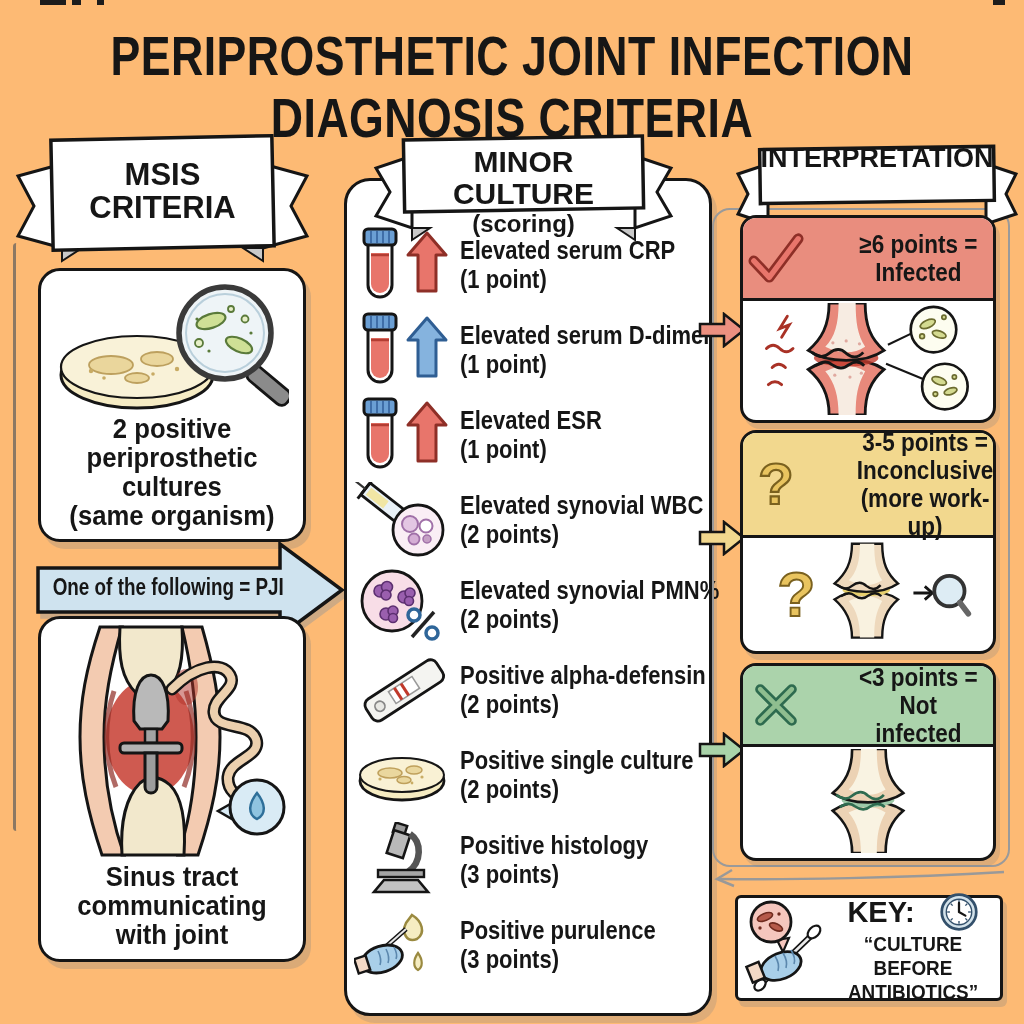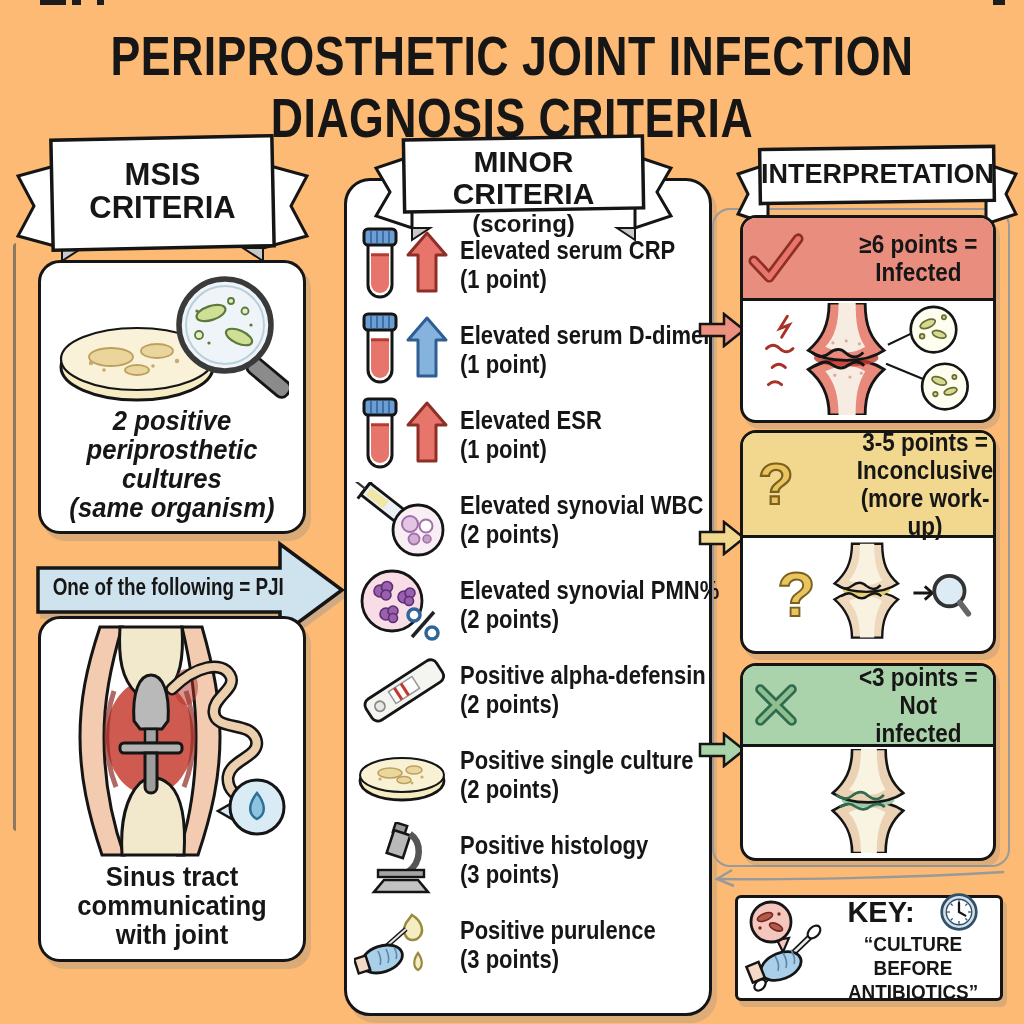--- a/index.html
+++ b/index.html
@@ -83,21 +83,21 @@
       <polygon points="253,32 297,44 281,74 297,104 253,116" fill="#fff" stroke="#151515" stroke-width="3"></polygon>
       <polygon points="52,116 52,129 72,116" fill="#c9c9c9" stroke="#151515" stroke-width="2"></polygon>
       <polygon points="253,116 253,129 233,116" fill="#c9c9c9" stroke="#151515" stroke-width="2"></polygon>
       <rect x="42" y="6" width="221" height="110" fill="#fff" stroke="#151515" stroke-width="3.5" transform="rotate(-1.2 152 61)"></rect>
     </svg>
     <div class="banner-text" style="left:42px;top:18px;width:221px;margin-top:8px;">
       <div style="font-size:31px;">MSIS CRITERIA</div>
     </div>
   </div>
 
-  <div class="sketch-box" style="left:38px;top:260px;width:262px;height:268px;font-style:italic;">
+  <div class="sketch-box" style="left:38px;top:268px;width:262px;height:268px;">
     <svg class="abs" style="left:8px;top:8px;" width="240" height="135" viewBox="0 0 240 135">
       <ellipse cx="88" cy="96" rx="76" ry="33" fill="#f6ecc4" stroke="#151515" stroke-width="3"></ellipse>
       <ellipse cx="88" cy="88" rx="76" ry="31" fill="#f9f2d8" stroke="#151515" stroke-width="2.2"></ellipse>
       <g fill="#ead69c" stroke="#bda05e" stroke-width="1.8">
         <ellipse cx="62" cy="86" rx="22" ry="9"></ellipse>
           <ellipse cx="108" cy="80" rx="16" ry="7"></ellipse>
           <ellipse cx="88" cy="99" rx="12" ry="5"></ellipse>
       </g>
       <g fill="#c8ab64">
           <circle cx="42" cy="92" r="2.2"></circle>
@@ -165,21 +165,21 @@
 
   <div class="banner abs" style="left:366px;top:130px;width:315px;height:125px;">
     <svg width="315" height="125" viewBox="0 0 315 125">
       <polygon points="46,26 10,38 24,62 10,86 46,98" fill="#fff" stroke="#151515" stroke-width="3"></polygon>
       <polygon points="269,26 305,38 291,62 305,86 269,98" fill="#fff" stroke="#151515" stroke-width="3"></polygon>
       <polygon points="46,98 46,110 64,98" fill="#c9c9c9" stroke="#151515" stroke-width="2"></polygon>
       <polygon points="269,98 269,110 251,98" fill="#c9c9c9" stroke="#151515" stroke-width="2"></polygon>
       <rect x="38" y="8" width="239" height="72" fill="#fff" stroke="#151515" stroke-width="3.5" transform="rotate(-1 157 44)"></rect>
     </svg>
     <div class="banner-text" style="left:38px;top:16px;width:239px;">
-      <div style="font-size:30px;">MINOR CRITERIA</div>
+      <div style="font-size:30px;">MINOR CULTURE</div>
       <div style="font-size:24px;">(scoring)</div>
     </div>
   </div>
 
   <div class="mc-list">
 
     <div class="mc-item">
       <div class="mc-icon">
           <svg width="100" height="76" viewBox="0 0 100 76">
         <path d="M14,16 h24 v42 a12 12 0 0 1 -24 0 Z" fill="#fff" stroke="#151515" stroke-width="3"></path>
@@ -384,21 +384,21 @@
   </svg>
 
   <div class="banner abs" style="left:732px;top:142px;width:290px;height:105px;">
     <svg width="290" height="105" viewBox="0 0 290 105">
       <polygon points="36,22 6,32 16,52 6,72 36,82" fill="#fff" stroke="#151515" stroke-width="3"></polygon>
       <polygon points="254,22 284,32 274,52 284,72 254,82" fill="#fff" stroke="#151515" stroke-width="3"></polygon>
       <polygon points="36,82 36,93 52,82" fill="#c9c9c9" stroke="#151515" stroke-width="2"></polygon>
       <polygon points="254,82 254,93 238,82" fill="#c9c9c9" stroke="#151515" stroke-width="2"></polygon>
       <rect x="28" y="6" width="234" height="54" fill="#fff" stroke="#151515" stroke-width="3.5" transform="rotate(-0.8 145 33)"></rect>
     </svg>
-    <div class="banner-text" style="left:28px;top:18px;width:234px;font-size:27px;text-align:right;">INTERPRETATION</div>
+    <div class="banner-text" style="left:28px;top:2px;width:234px;font-size:27px;">INTERPRETATION</div>
   </div>
 
   <svg class="abs" style="left:698px;top:312px;" width="48" height="36" viewBox="0 0 48 36">
     <polygon points="2,12 26,12 26,2 46,18 26,34 26,24 2,24" fill="#ec9080" stroke="#151515" stroke-width="2.5"></polygon>
     </svg>
   <svg class="abs" style="left:698px;top:520px;" width="48" height="36" viewBox="0 0 48 36">
     <polygon points="2,12 26,12 26,2 46,18 26,34 26,24 2,24" fill="#f2d88e" stroke="#151515" stroke-width="2.5"></polygon>
     </svg>
   <svg class="abs" style="left:698px;top:732px;" width="48" height="36" viewBox="0 0 48 36">
     <polygon points="2,12 26,12 26,2 46,18 26,34 26,24 2,24" fill="#a9d3a9" stroke="#151515" stroke-width="2.5"></polygon>

